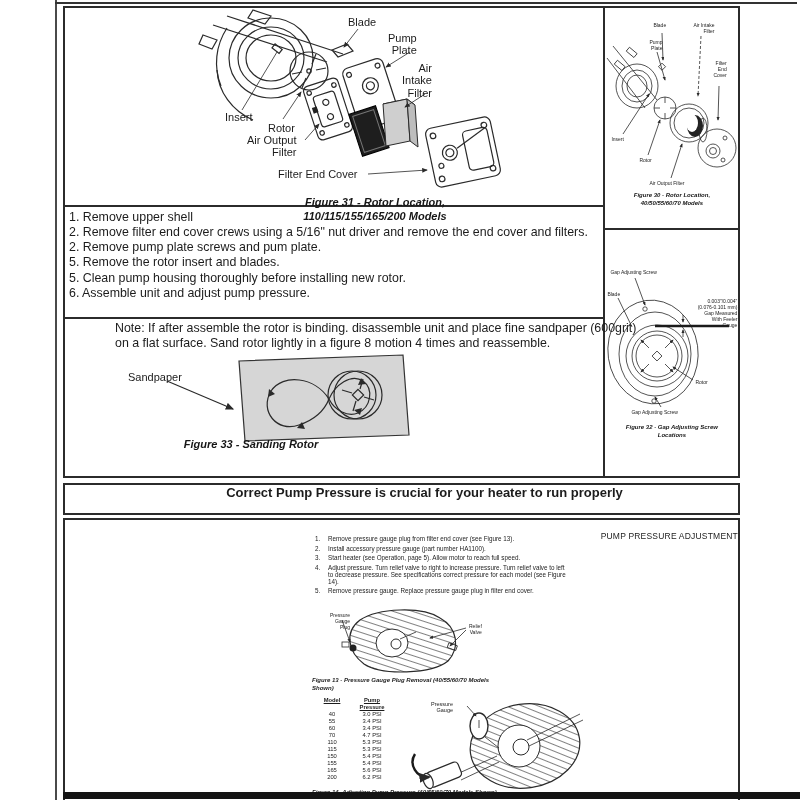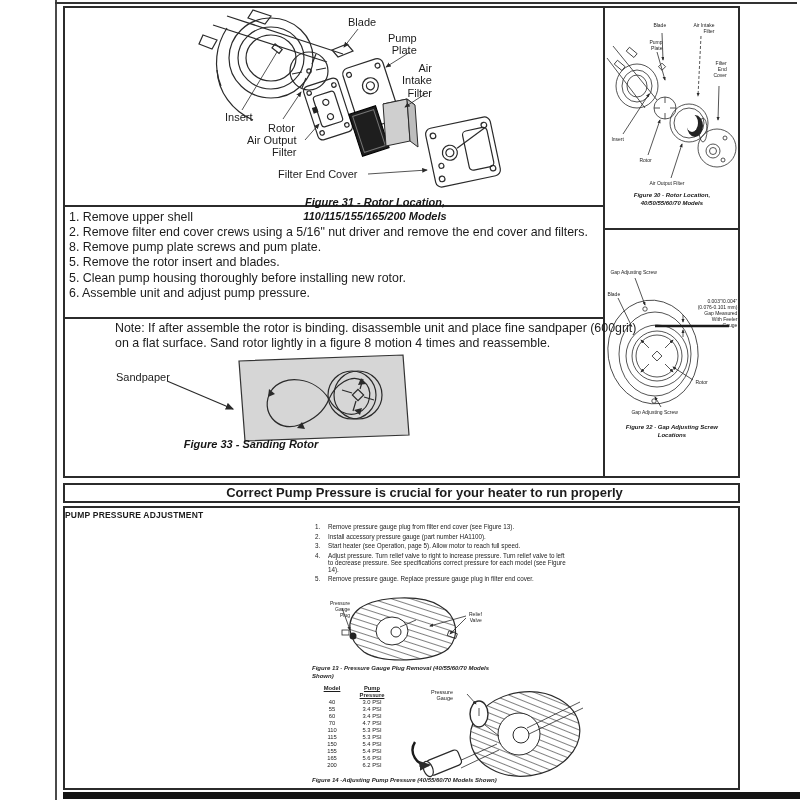--- a/index.html
+++ b/index.html
@@ -20,24 +20,24 @@
   .lbl{position:absolute;white-space:pre-line;color:#1c1c1c;text-align:right;}
   .lbl-11{font-size:11px;line-height:1.12;}
   .lbl-5{font-size:5px;line-height:1.2;}
   .lbl-55{font-size:5.5px;line-height:1.15;}
   .cap{position:absolute;font-weight:bold;font-style:italic;text-align:center;white-space:pre-line;color:#161616;}
   .cap-11{font-size:11px;line-height:1.25;}
   .cap-6{font-size:6px;line-height:1.3;}
   .instr ul{list-style:none;margin:0;padding:0;}
   .instr li{font-size:12.4px;line-height:15.2px;}
   .note-text{position:absolute;left:4px;top:2px;width:534px;font-size:12.4px;line-height:15.5px;}
-  .banner{width:677px;height:20px;border:2px solid #2b2b2b;box-sizing:border-box;margin-top:5px;
+  .banner{width:677px;height:32px;border:2px solid #2b2b2b;box-sizing:border-box;margin-top:5px;
           text-align:center;font-weight:bold;font-size:13px;line-height:15px;padding-left:46px;}
   .bottom-box{position:relative;width:677px;height:284px;border:2px solid #2b2b2b;box-sizing:border-box;margin-top:3px;}
-  .pp-title{text-align:left;font-weight:bold;font-size:8.5px;margin-top:2px;letter-spacing:.2px;}
+  .pp-title{text-align:right;font-weight:normal;font-size:8.5px;margin-top:11px;letter-spacing:.2px;}
   .pp-steps{position:absolute;left:250px;top:15px;width:252px;}
   .pp-step{display:flex;margin-bottom:2.6px;}
   .pp-step .n{width:13px;font-size:6.3px;line-height:7px;flex:none;}
   .pp-step .t{font-size:6.3px;line-height:7px;}
   .cap13{position:absolute;left:247px;top:157px;width:270px;font-size:6px;font-weight:bold;font-style:italic;
          line-height:1.3;white-space:pre-line;}
   .cap14{position:absolute;left:247px;top:269px;width:330px;font-size:6px;font-weight:bold;font-style:italic;}
   .ptable{position:absolute;left:250px;top:177px;font-size:5.8px;line-height:7px;}
   .ptable .hdr{display:flex;font-weight:bold;}
   .ptable .hm{width:34px;text-align:center;text-decoration:underline;}
@@ -154,21 +154,21 @@
           <div class="lbl lbl-11" style="left:213px;top:160px;">Filter End Cover</div>
           <div class="cap cap-11" style="left:150px;top:188px;width:320px;">Figure 31 - Rotor Location,
 110/115/155/165/200 Models</div>
         </div>
 
         <div class="cell instr">
           <ul>
 
           <li>1. Remove upper shell</li>
               <li>2. Remove filter end cover crews using a 5/16" nut driver and remove the end cover and filters.</li>
-              <li>8. Remove pump plate screws and pum plate.</li>
+              <li>2. Remove pump plate screws and pum plate.</li>
               <li>5. Remove the rotor insert and blades.</li>
               <li>5. Clean pump housing thoroughly before installing new rotor.</li>
               <li>6. Assemble unit and adjust pump pressure.</li>
             </ul>
         </div>
 
         <div class="cell notecell">
           <div class="note-text">Note: If after assemble the rotor is binding. disassemble unit and place fine sandpaper (600grit) on a flat surface. Sand rotor lightly in a figure 8 motion 4 times and reassemble.</div>
           <svg width="540" height="102" viewBox="0 0 540 102" style="top:34px;">
             <defs>
@@ -184,21 +184,21 @@
             <polygon points="249,62 243,57 251,55" fill="#2a2a2a"></polygon>
             <circle class="dg" cx="241" cy="42" r="24" fill="#fff"></circle>
             <circle class="dg" cx="247" cy="42" r="24" fill="#fff"></circle>
             <line class="dg" x1="252" y1="26" x2="249" y2="36"></line>
             <line class="dg" x1="263" y1="47" x2="253" y2="44"></line>
             <line class="dg" x1="242" y1="58" x2="245" y2="48"></line>
             <line class="dg" x1="231" y1="37" x2="241" y2="40"></line>
             <rect class="dg" x="243" y="38" width="8" height="8" transform="rotate(45 247 42)" fill="#fff"></rect>
             <line class="dg" x1="56" y1="28" x2="122" y2="56" marker-end="url(#a33)" stroke-width="1.4"></line>
           </svg>
-          <div class="lbl lbl-11" style="left:5px;top:52px;">Sandpaper</div>
+          <div class="lbl lbl-11" style="left:17px;top:52px;">Sandpaper</div>
           <div class="cap cap-11" style="left:40px;top:119px;width:200px;">Figure 33 - Sanding Rotor</div>
         </div>
       </div>
 
       <div class="col-right">
 
         <div class="cell fig30">
           <svg width="133" height="220" viewBox="0 0 133 220">
             <defs>
               <marker id="a30" markerWidth="6" markerHeight="6" refX="4" refY="2" orient="auto">

